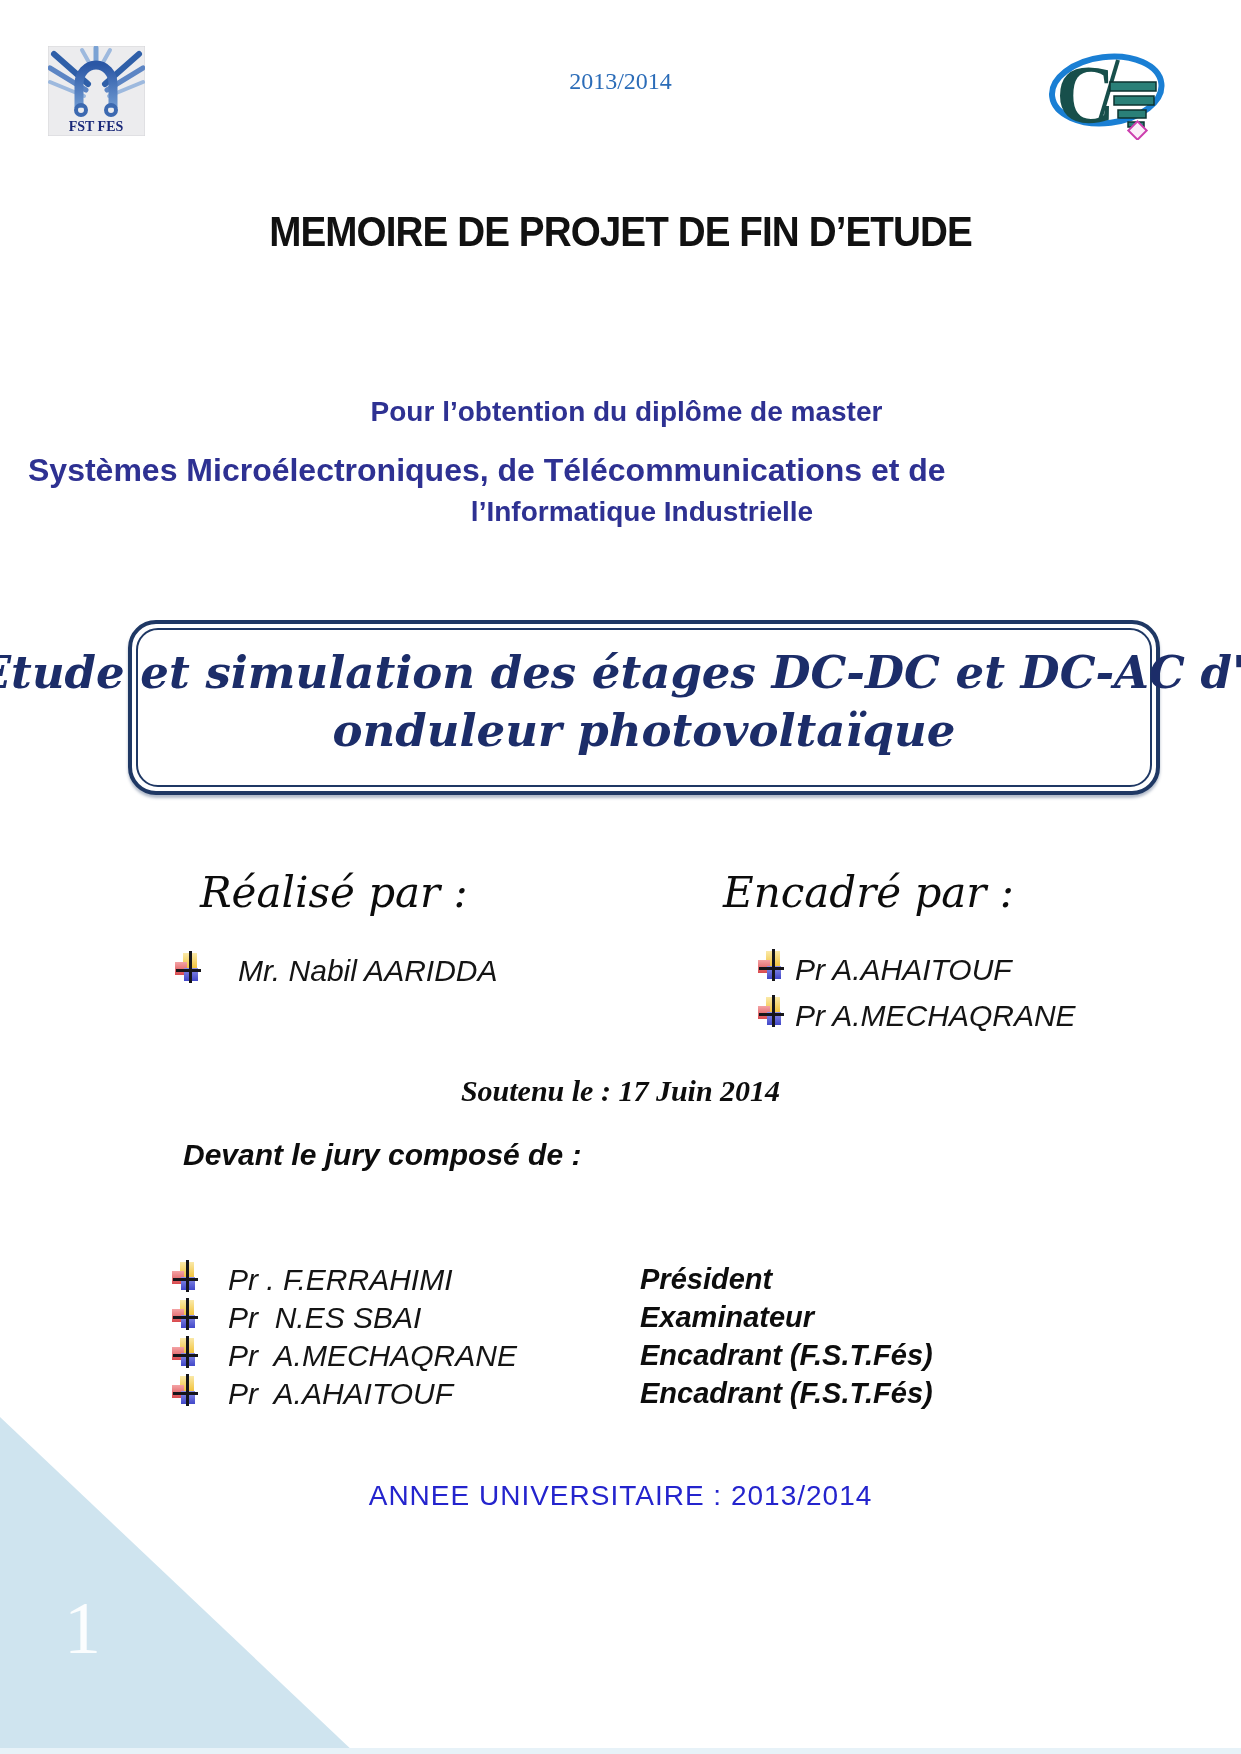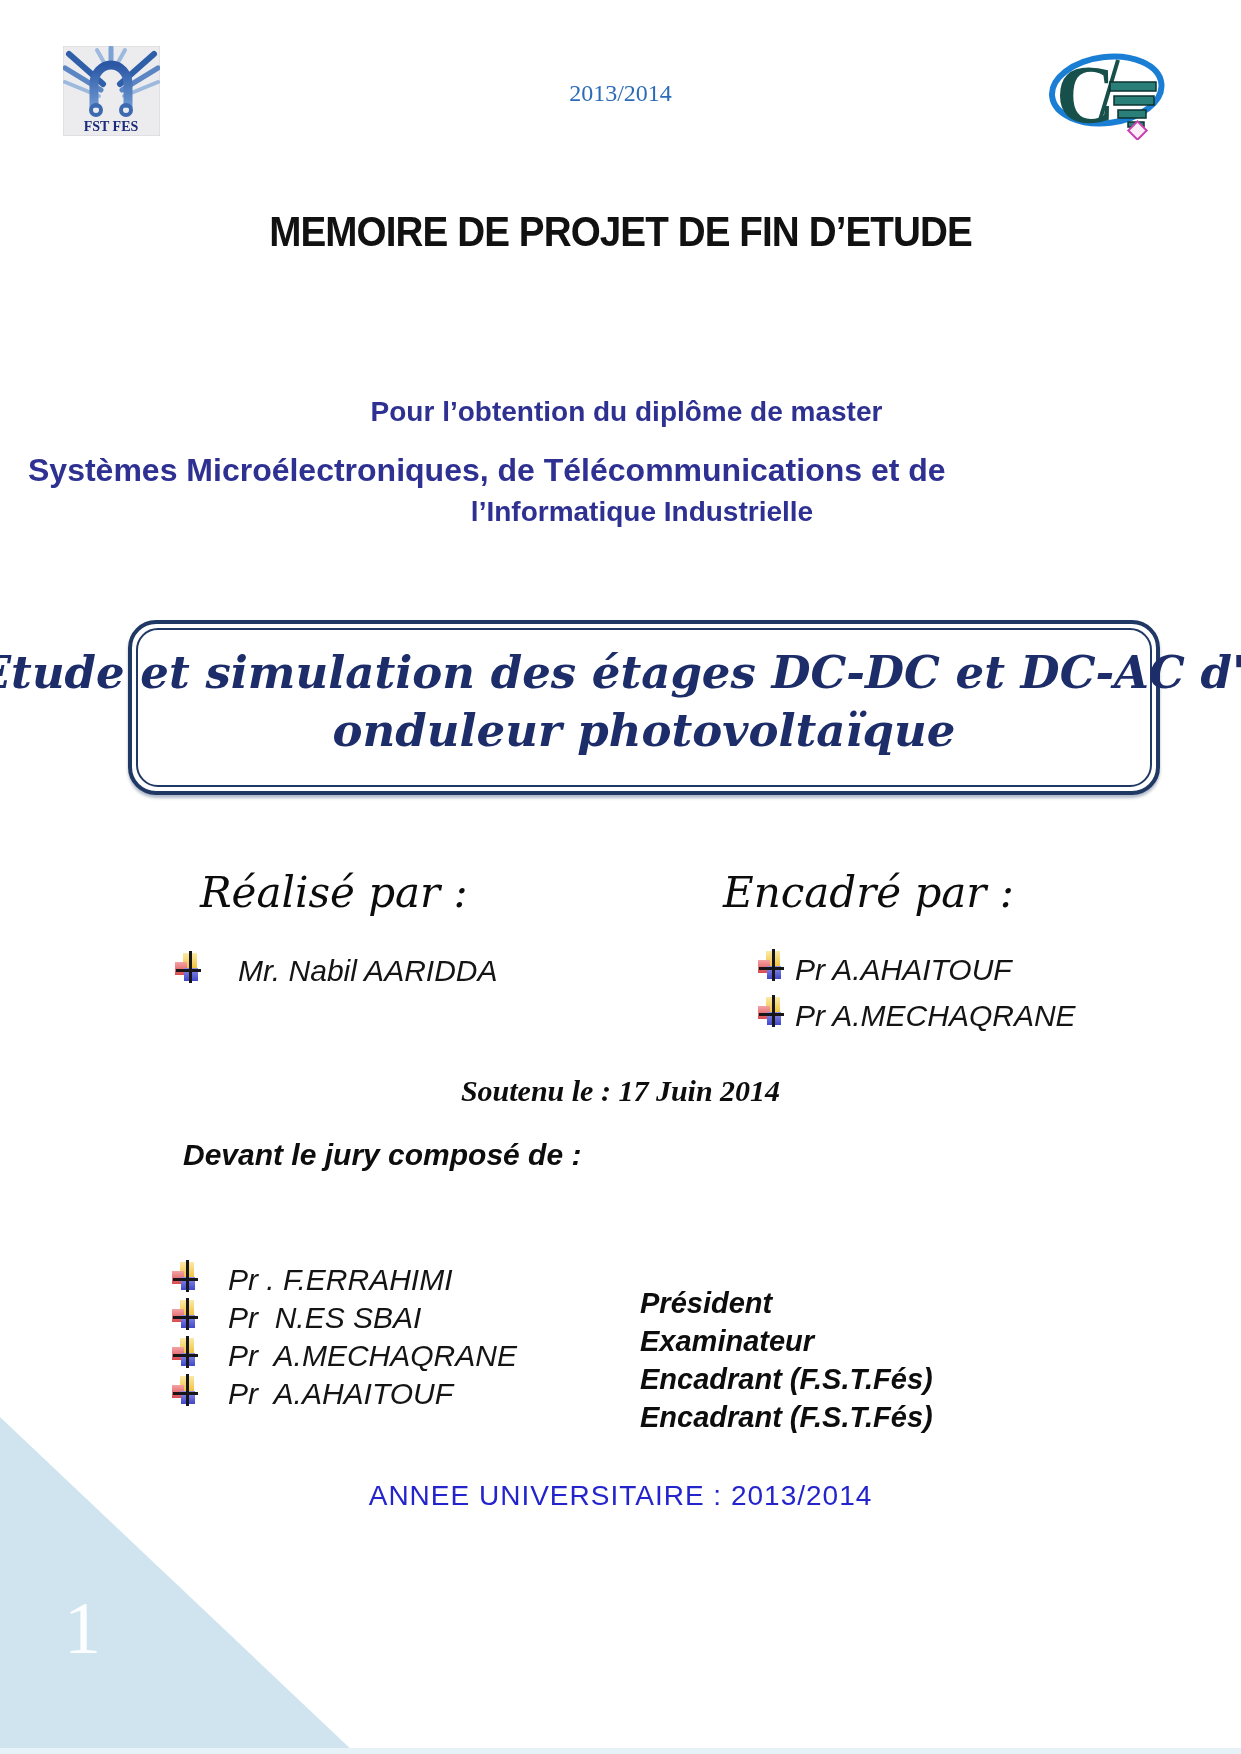--- a/index.html
+++ b/index.html
@@ -6,22 +6,22 @@
   body{
     width:1241px;height:1754px;position:relative;background:#ffffff;
     font-family:"Liberation Sans",sans-serif;overflow:hidden;
   }
   .abs{position:absolute;}
 
   
   .hdr-center{left:0;right:0;top:62px;text-align:center;color:#2b6cb8;
     font-family:"Liberation Serif",serif;}
   .hdr-line1{font-size:27px;letter-spacing:.5px;}
-  .hdr-line2{font-size:24px;margin-top:18px;}
-  .logo-left{left:63px;top:46px;}
+  .hdr-line2{font-size:24px;margin-top:6px;}
+  .logo-left{left:48px;top:46px;}
   .logo-right{left:1048px;top:48px;}
 
   
   .memoire{left:0;right:0;top:208px;text-align:center;color:#111111;
     font-weight:bold;font-size:42px;letter-spacing:-1px;
     transform:scaleX(.92);transform-origin:center;}
   .degree1{left:0;right:0;top:396px;text-align:center;color:#2e3192;font-weight:bold;font-size:28px;padding-left:12px;}
   .degree2{left:0;right:0;top:452px;text-align:left;color:#2e3192;font-weight:bold;font-size:32px;margin-left:28px;}
   .degree3{left:0;right:0;top:496px;text-align:center;color:#2e3192;font-weight:bold;font-size:28px;padding-left:43px;}
 
@@ -36,21 +36,21 @@
   .title-line{font-family:"DejaVu Serif",serif;font-style:italic;font-weight:bold;
     font-size:45px;line-height:58px;color:#1c2d69;white-space:nowrap;}
 
   
   .script-h{font-family:"DejaVu Serif",serif;font-style:italic;color:#0c0c0c;
     font-size:42px;white-space:nowrap;}
   .realise-h{left:200px;top:868px;}
   .encadre-h{left:723px;top:868px;}
 
   .name-it{font-style:italic;font-size:30px;color:#141414;white-space:pre;}
-  .bold-it{font-weight:bold;font-style:italic;font-size:29px;color:#0d0d0d;white-space:pre;margin-top:24px;}
+  .bold-it{font-weight:bold;font-style:italic;font-size:29px;color:#0d0d0d;white-space:pre;}
 
   .soutenu{left:0;right:0;top:1074px;text-align:center;font-weight:bold;font-style:italic;
     font-size:30px;color:#0d0d0d;font-family:Liberation Serif, serif;}
   .devant{left:183px;top:1138px;font-weight:bold;font-style:italic;font-size:30px;color:#0d0d0d;}
 
   
   .bullet{position:absolute;width:26px;height:30px;}
   .bullet .sq-y{position:absolute;left:8px;top:0;width:14px;height:15px;
     background:linear-gradient(#fae9a9,#f2c43d);}
   .bullet .sq-r{position:absolute;left:0;top:9px;width:12px;height:13px;

